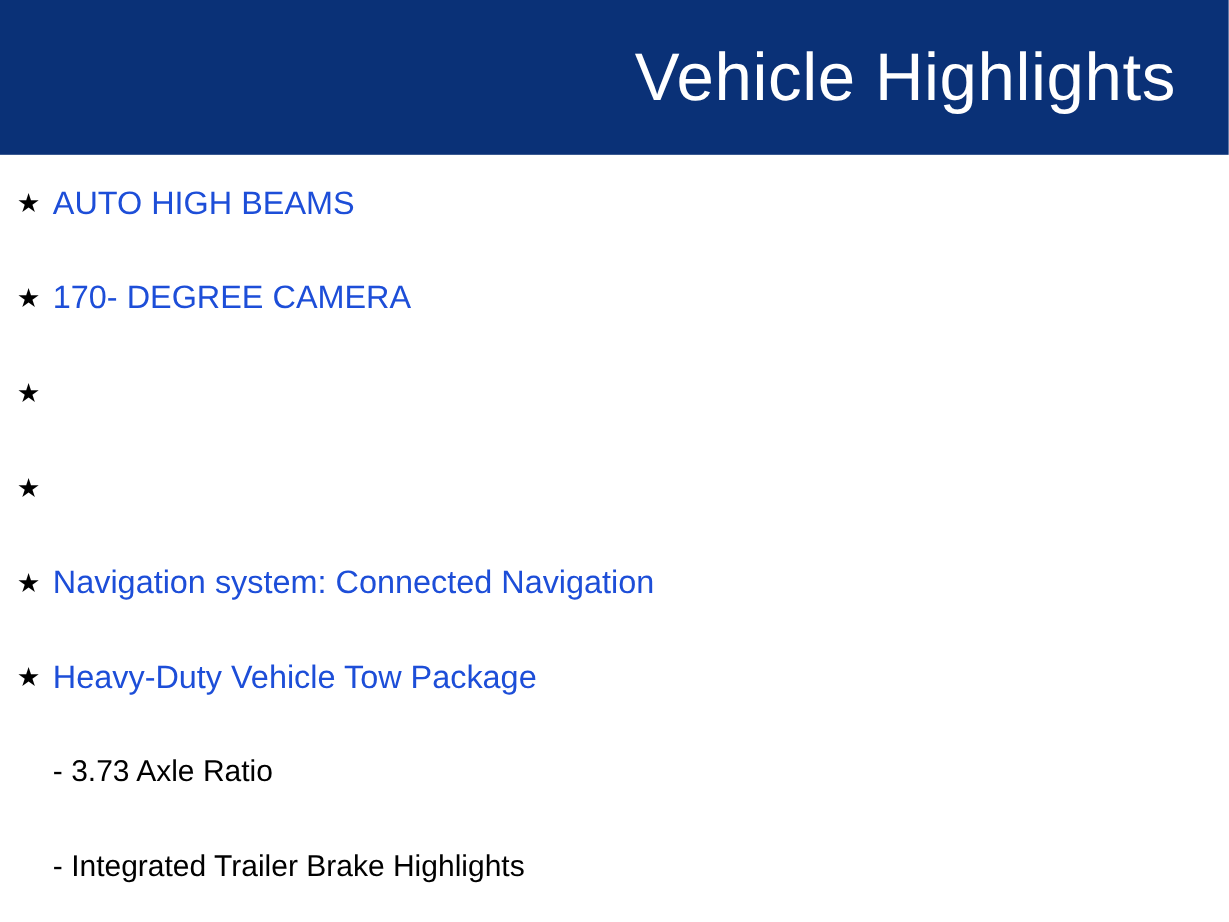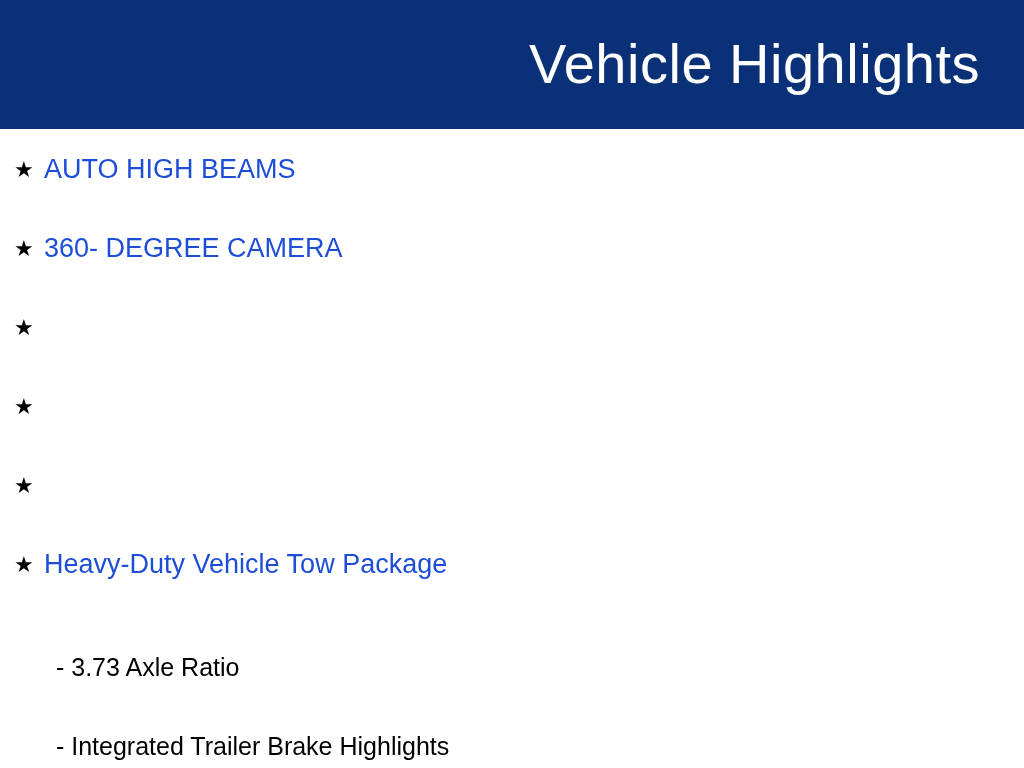--- a/index.html
+++ b/index.html
@@ -69,25 +69,24 @@
     text-align: left;
   }
   .bullet-text {
     font-size: 27px;
     line-height: 31px;
     color: #1d4ed8;
     white-space: nowrap;
   }
   .sub-item {
     display: flex;
-    align-items: center;
+    align-items: flex-start;
     padding: 0 0 0 44px;
     box-sizing: border-box;
     height: 79px;
-    margin-left: 12px;
   }
   .sub-text {
     font-size: 25px;
     line-height: 31px;
     color: #000000;
     white-space: nowrap;
   }
 </style>
 </head>
 <body>
@@ -101,33 +100,34 @@
   <div class="content">
     <ul class="bullet-list">
 
       <li class="bullet-item first">
         <span class="bullet-marker">★</span>
         <span class="bullet-text">AUTO HIGH BEAMS</span>
       </li>
 
       <li class="bullet-item">
         <span class="bullet-marker">★</span>
-        <span class="bullet-text">360- DEGREE CAMERA</span>
+        <span class="bullet-text">170- DEGREE CAMERA</span>
       </li>
 
       <li class="bullet-item">
         <span class="bullet-marker">★</span>
       </li>
 
       <li class="bullet-item">
         <span class="bullet-marker">★</span>
       </li>
 
       <li class="bullet-item">
         <span class="bullet-marker">★</span>
+        <span class="bullet-text">Navigation system: Connected Navigation</span>
       </li>
 
       <li class="bullet-item">
         <span class="bullet-marker">★</span>
         <span class="bullet-text">Heavy-Duty Vehicle Tow Package</span>
       </li>
 
       <li class="sub-item">
         <span class="sub-text">- 3.73 Axle Ratio</span>
       </li>

